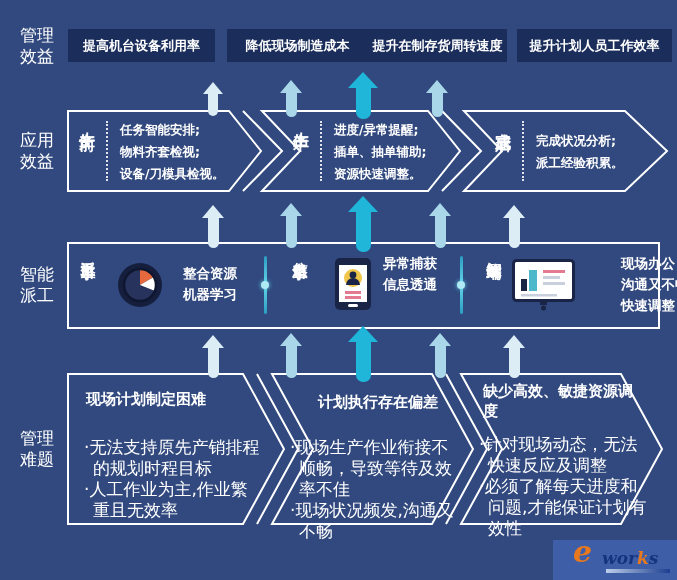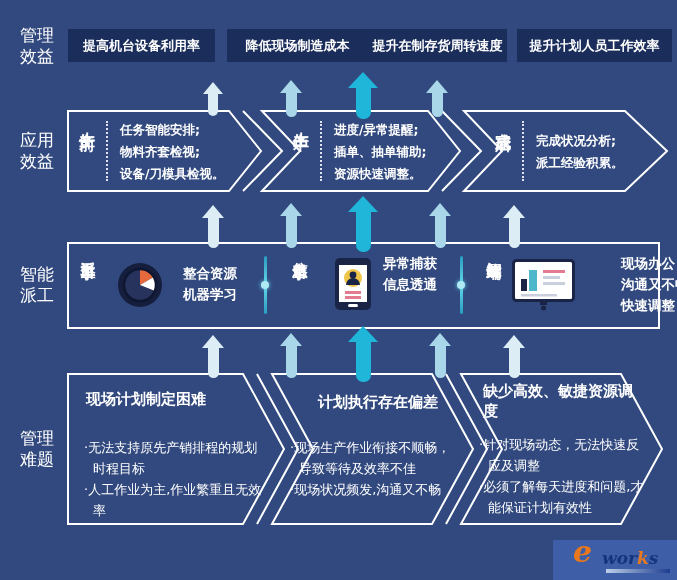--- a/index.html
+++ b/index.html
@@ -27,21 +27,21 @@
   .dotline{width:0;border-left:2px dotted rgba(255,255,255,.85);z-index:2;}
   .stage-items{color:#fff;font-size:12.5px;line-height:22px;font-weight:bold;z-index:2;}
   
   .engine-title{font-size:15px;letter-spacing:1px;}
   .engine-items{color:#fff;font-size:13.5px;line-height:21px;font-weight:bold;z-index:2;}
   .vdivider{width:3px;border-radius:2px;background:linear-gradient(#2a9cc0,#63d6ea,#2a9cc0);z-index:2;}
   .vdivider .dot{position:absolute;left:-3px;top:50%;margin-top:-4px;width:8px;height:8px;
     border-radius:50%;background:#AEE9F4;box-shadow:0 0 4px #63d6ea;}
   
   .problem-title{color:#fff;font-size:15px;font-weight:bold;line-height:20px;z-index:2;}
-  .problem-bullets{color:#fff;font-size:13px;line-height:21px;z-index:2;}
+  .problem-bullets{color:#fff;font-size:17px;line-height:21px;z-index:2;}
   .problem-bullets div{padding-left:9px;text-indent:-9px;}
   
   #logo-patch{left:553px;top:540px;width:124px;height:40px;background:#3E5FA8;z-index:5;}
   #logo-e{position:absolute;left:20px;top:-6px;font-family:"DejaVu Serif","Liberation Serif",serif;
     font-style:italic;font-weight:bold;font-size:30px;color:#E8781E;}
   #logo-word{position:absolute;left:49px;top:8px;font-family:"DejaVu Serif","Liberation Serif",serif;
     font-style:italic;font-weight:bold;font-size:17px;}
   .lg-blue{color:#16337F;} .lg-orange{color:#E8781E;}
   #logo-bar{position:absolute;left:53px;top:29px;width:64px;height:4px;
     background:linear-gradient(90deg,#BCCFE9,#1D3D8F);}

